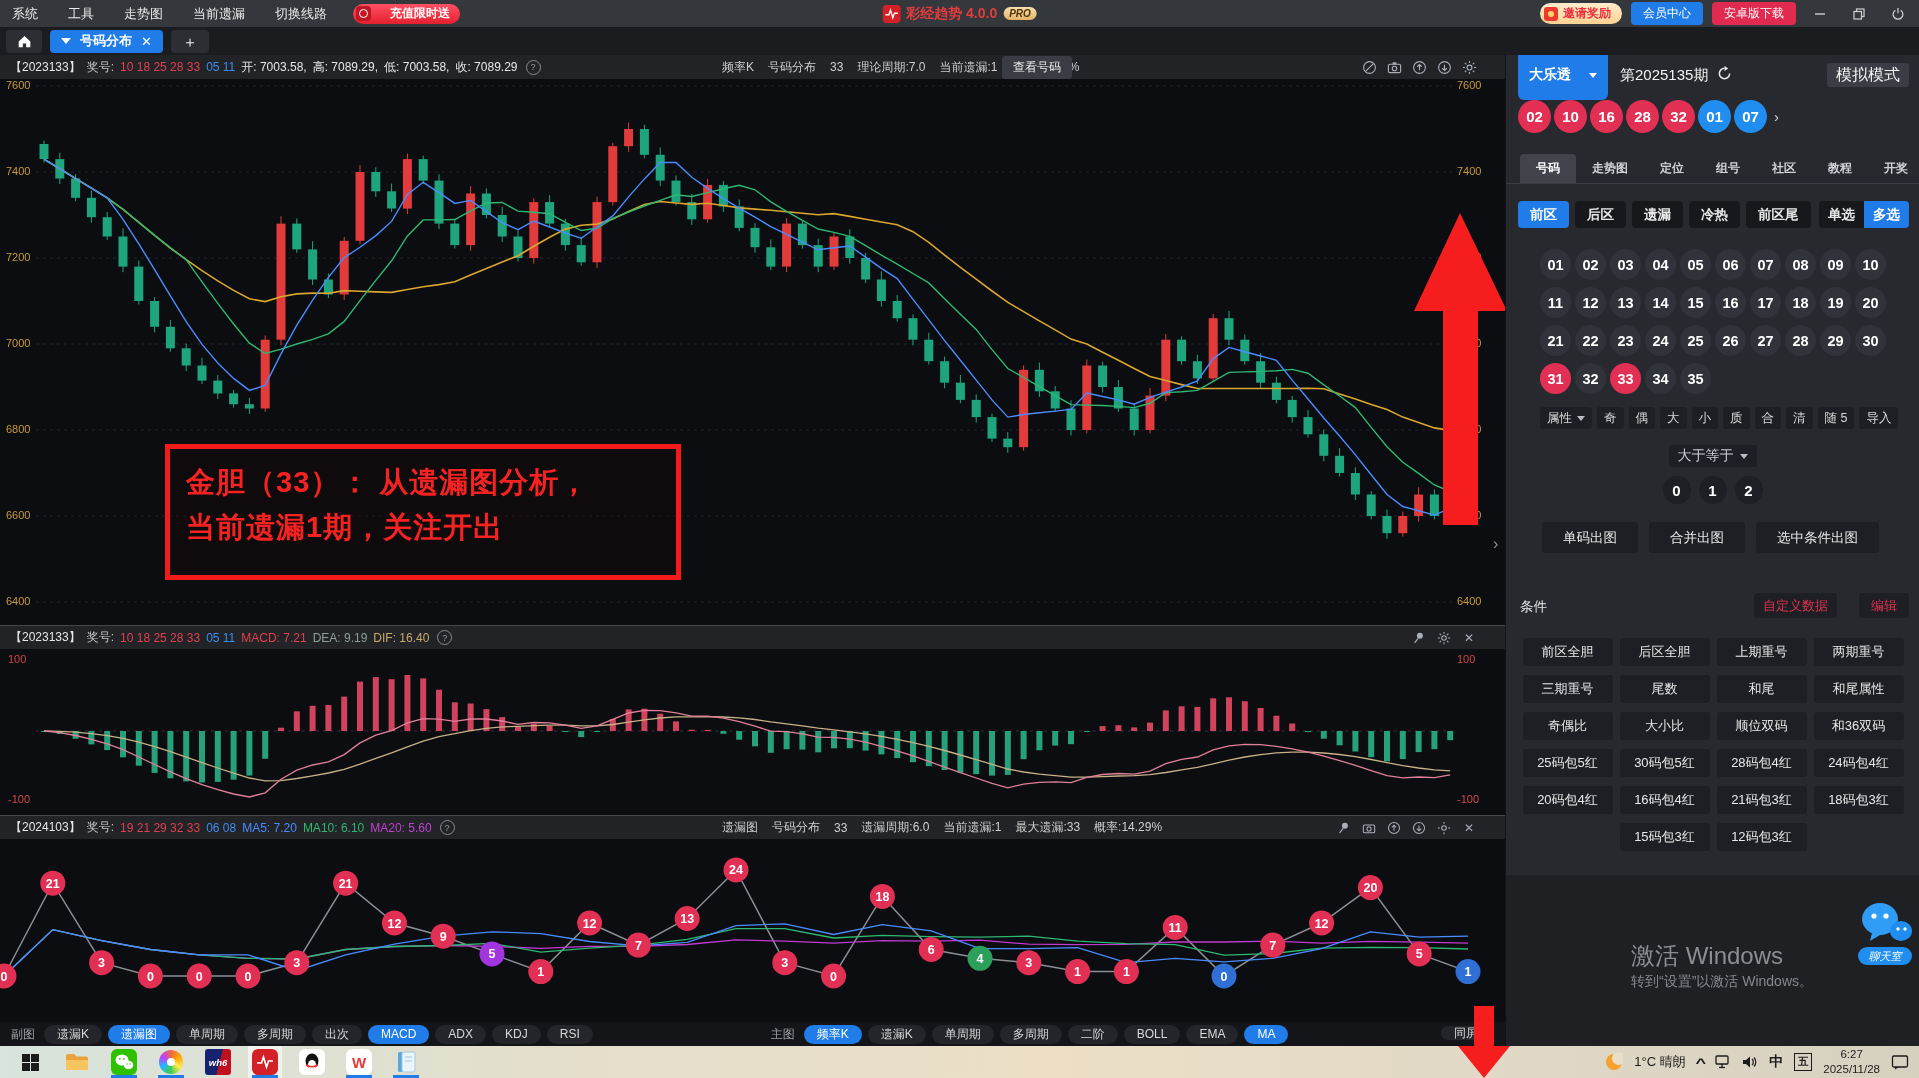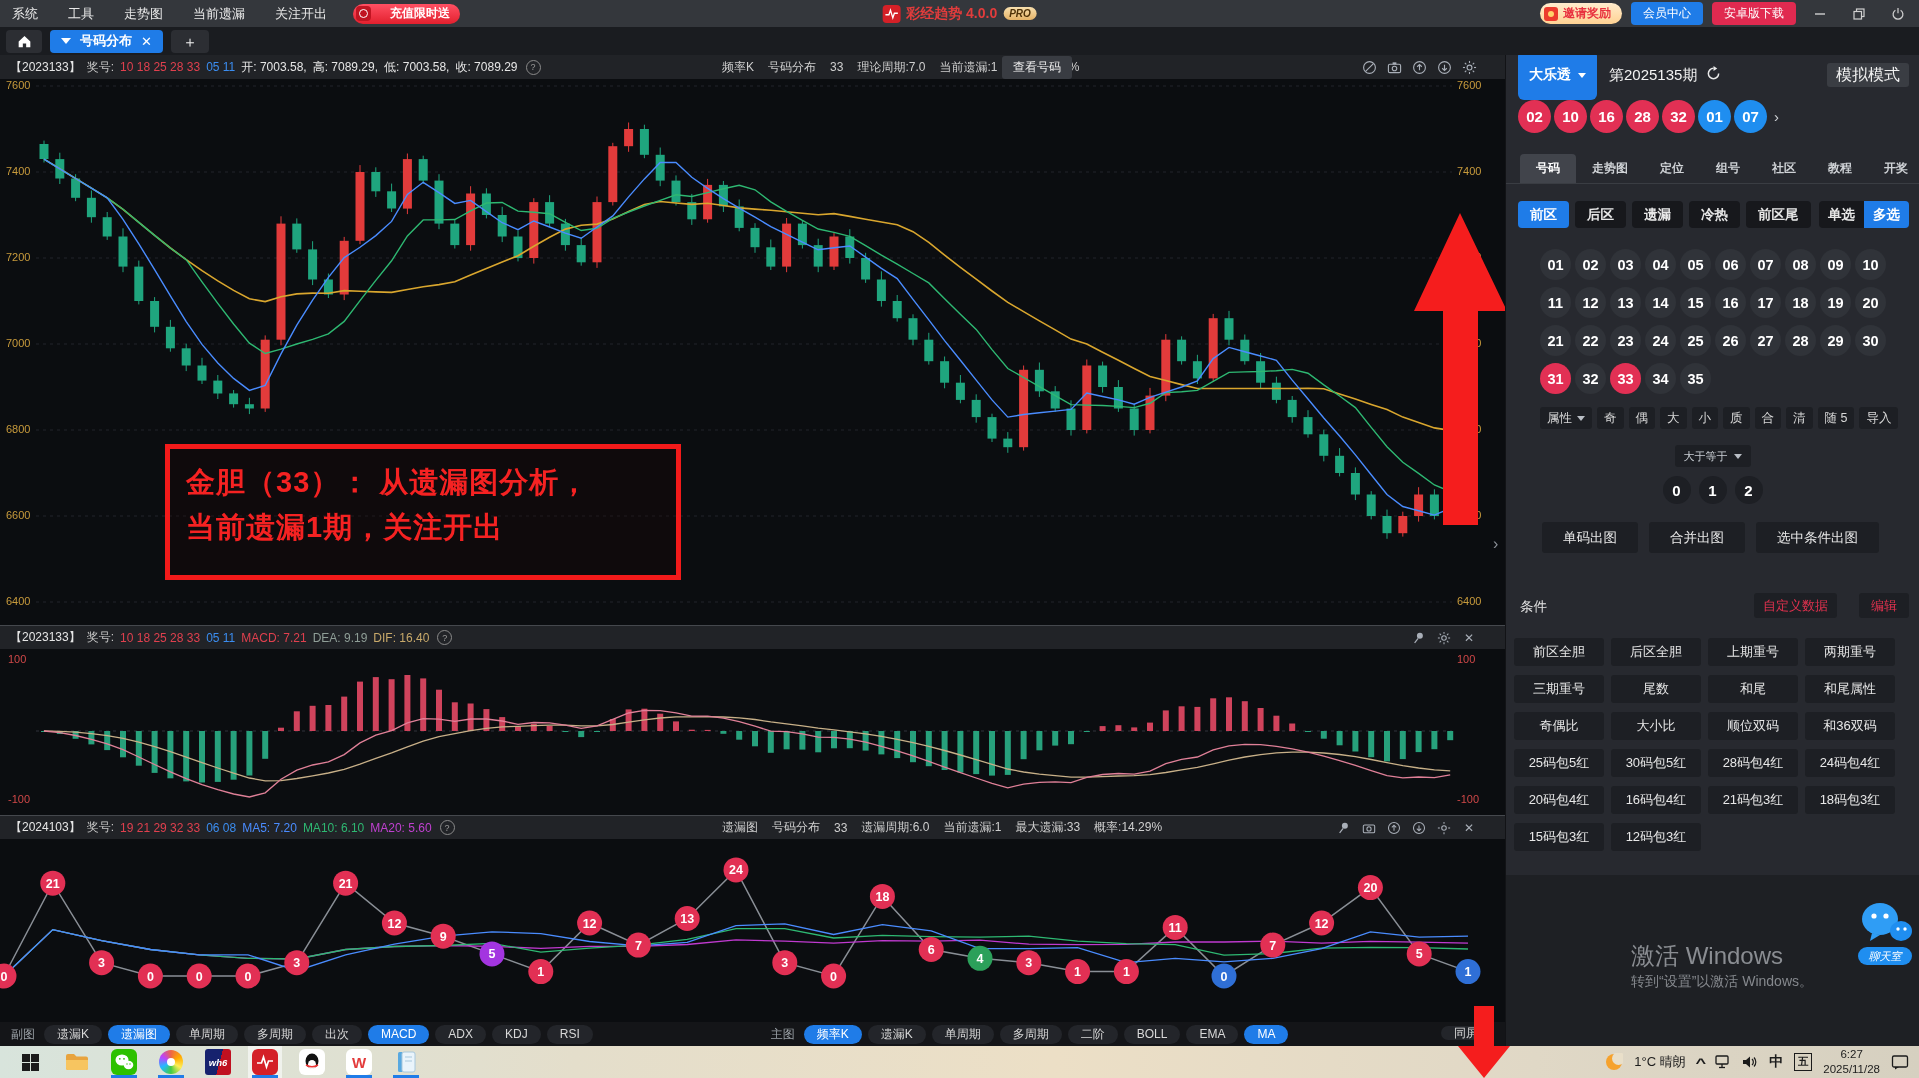--- a/index.html
+++ b/index.html
@@ -53,21 +53,21 @@
   .toolbar{position:absolute;left:0;top:1022px;width:1505px;height:24px;background:#141518;display:flex;align-items:center;font-size:12px;gap:6px;padding-left:8px;box-sizing:border-box;z-index:10;}
   .tb-label{color:#9aa0a6;margin:0 3px;white-space:nowrap;}
   .grp{display:flex;gap:6px;align-items:center;}
   .tbtn{height:19px;line-height:19px;padding:0 13px;border-radius:10px;background:#23252a;color:#d8d8d8;white-space:nowrap;}
   .tbtn.act{background:#1f7ce8;color:#fff;}
   .main-label{margin-left:172px;}
   .syncwrap{position:absolute;right:14px;top:2px;}
   
   .panel{position:absolute;left:1505px;top:55px;width:414px;height:991px;background:#27292f;border-left:1px solid #121316;box-sizing:border-box;font-size:13px;z-index:20;}
   .prow1{position:absolute;left:12px;top:6px;right:10px;height:28px;display:flex;align-items:center;}
-  .lotsel{height:26px;background:#1f7ce8;border-radius:6px;color:#fff;font-size:14px;font-weight:700;display:flex;align-items:center;gap:7px;padding:12px 11px;}
+  .lotsel{height:26px;background:#1f7ce8;border-radius:6px;color:#fff;font-size:14px;font-weight:700;display:flex;align-items:center;gap:18px;padding:12px 11px;}
   .tri-s{width:0;height:0;border-left:4px solid transparent;border-right:4px solid transparent;border-top:5px solid #fff;}
   .issue{color:#f2f2f2;font-size:15px;margin-left:12px;white-space:nowrap;}
   .refresh{margin-left:9px;color:#e8e8e8;font-size:15px;font-weight:700;}
   .simbtn{margin-left:auto;height:24px;background:#3a3d43;border-radius:3px;color:#f0f0f0;font-size:16px;display:flex;align-items:center;padding:0 9px;}
   #balls{position:absolute;left:12px;top:45px;display:flex;align-items:center;gap:3px;}
   .ball{width:33px;height:33px;border-radius:50%;display:flex;align-items:center;justify-content:center;color:#fff;font-weight:700;font-size:15px;}
   .ball.red{background:#e23054}.ball.blue{background:#1f8ef0}
   .ball-more{color:#cfd2d6;font-size:15px;margin-left:4px;}
   #ptabs{position:absolute;left:0;top:97px;width:100%;height:32px;display:flex;align-items:flex-end;justify-content:space-between;padding:0 14px;box-sizing:border-box;border-bottom:1px solid #3a3d43;}
   .ptab{padding:6px 16px;color:#cfd2d6;font-size:12px;font-weight:700;white-space:nowrap;}
@@ -80,29 +80,29 @@
   .mbtn:first-child{border-radius:4px 0 0 4px;}
   .mbtn:last-child{border-radius:0 4px 4px 0;}
   .mbtn.act{background:#1f7ce8;color:#fff;}
   #numgrid{position:absolute;left:34px;top:194px;}
   .numrow{display:flex;gap:4px;margin-bottom:7px;}
   .ncell{width:31px;height:31px;border-radius:50%;background:#303339;color:#fff;font-size:14.5px;font-weight:700;display:flex;align-items:center;justify-content:center;}
   .ncell.sel{background:#e23054;}
   #attrrow{position:absolute;left:34px;top:352px;display:flex;gap:5px;align-items:center;}
   .abtn{height:22px;background:#1d1f24;border-radius:3px;color:#d8d8d8;font-size:12.5px;padding:0 7px;display:flex;align-items:center;gap:5px;white-space:nowrap;}
   .tri-g{width:0;height:0;border-left:4px solid transparent;border-right:4px solid transparent;border-top:5px solid #b9bec5;}
-  .comparebtn{position:absolute;left:50%;transform:translateX(-50%);top:390px;height:22px;background:#1d1f24;border-radius:3px;color:#c9ced4;font-size:11px;display:flex;align-items:center;gap:6px;padding:0 9px;white-space:nowrap;}
+  .comparebtn{position:absolute;left:50%;transform:translateX(-50%);top:390px;height:22px;background:#1d1f24;border-radius:3px;color:#c9ced4;font-size:14px;display:flex;align-items:center;gap:6px;padding:0 9px;white-space:nowrap;}
   #digits{position:absolute;left:50%;transform:translateX(-50%);top:421px;display:flex;gap:8px;}
   .dig{width:28px;height:28px;border-radius:50%;background:#1d1f24;color:#fff;font-size:15px;font-weight:700;display:flex;align-items:center;justify-content:center;}
   #plotrow{position:absolute;left:36px;top:467px;display:flex;gap:11px;}
   .pbtn{height:31px;line-height:31px;background:#1d1f24;border-radius:3px;color:#e8e8e8;font-size:13.5px;padding:0 21px;white-space:nowrap;}
   .condhead{position:absolute;left:14px;top:543px;color:#e4e4e4;font-size:13.5px;}
   .custom{position:absolute;right:82px;top:538px;height:25px;line-height:25px;background:#1d1f24;color:#e0314e;font-size:13px;padding:0 9px;border-radius:3px;white-space:nowrap;}
   .editbtn{position:absolute;right:10px;top:538px;height:25px;line-height:25px;background:#1d1f24;color:#e0314e;font-size:13px;padding:0 12px;border-radius:3px;}
-  #condgrid{position:absolute;left:8px;top:583px;width:398px;display:flex;flex-wrap:wrap;gap:9px 7px;}
+  #condgrid{position:absolute;left:8px;top:583px;width:398px;display:flex;flex-wrap:wrap;gap:9px 7px;justify-content:center;}
   .cbtn{width:90px;height:28px;line-height:28px;text-align:center;background:#1d1f24;border-radius:3px;color:#e8e8e8;font-size:13px;white-space:nowrap;overflow:hidden;}
   .panel-bottom{position:absolute;left:0;top:820px;width:100%;height:171px;background:#1e2024;}
   .wm1{position:absolute;left:125px;top:885px;font-size:24px;color:#8a8d92;}
   .wm2{position:absolute;left:125px;top:918px;font-size:14px;color:#85888d;}
   .chatw{position:absolute;left:352px;top:846px;width:56px;height:66px;font-style:italic;}
   .chat-badge{position:absolute;left:0;top:46px;width:54px;height:18px;background:#1f8ef0;border-radius:9px;color:#fff;font-size:11px;display:flex;align-items:center;justify-content:center;}
   
   .arrow-down{position:absolute;left:1458px;top:1006px;z-index:60;}
   
   .taskbar{position:absolute;left:0;top:1046px;width:100%;height:32px;z-index:50;display:flex;align-items:center;
@@ -120,21 +120,21 @@
 <body>
 
 <div id="app">
 
   <div class="menubar">
     <div id="menu-left">
         <div class="menu-item">系统</div>
         <div class="menu-item">工具</div>
         <div class="menu-item">走势图</div>
         <div class="menu-item">当前遗漏</div>
-        <div class="menu-item">关注开出</div>
+        <div class="menu-item">切换线路</div>
       </div>
     <div class="recharge">
       <span class="ric">
           <i></i>
         </span>
       <span>充值限时送</span>
     </div>
     <div class="brand">
       <span class="logo">
         <svg width="14" height="14" viewBox="0 0 18 18">

